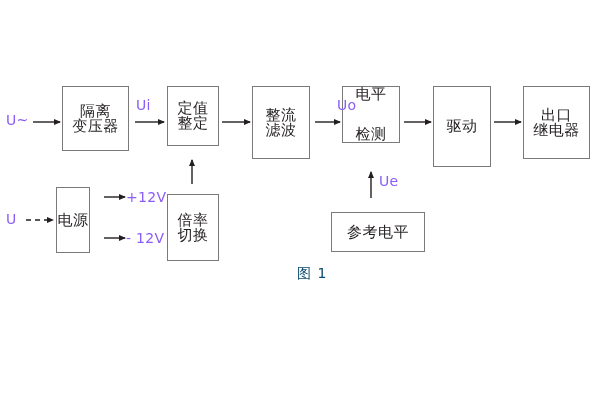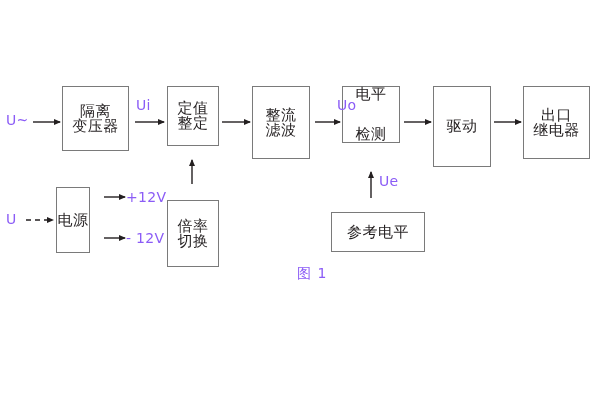--- a/index.html
+++ b/index.html
@@ -53,21 +53,21 @@
     color: #8b5cf6;
     letter-spacing: 0.3px;
   }
   .lbl.sig {
     font-size: 14px;
   }
   .caption {
     position: absolute;
     font-size: 14px;
     white-space: nowrap;
-    color: #8b5cf6;
+    color: #0c4a6e;
     letter-spacing: 1px;
   }
   svg.wires {
     position: absolute;
     left: 0;
     top: 0;
     width: 600px;
     height: 400px;
     pointer-events: none;
   }
@@ -133,21 +133,21 @@
 
   <div class="box" style="left:523px; top:86px; width:67px; height:73px;">
     <span class="ln">出口</span>
     <span class="ln">继电器</span>
   </div>
 
   <div class="box single" style="left:56px; top:187px; width:34px; height:66px;">
     <span class="ln">电源</span>
   </div>
 
-  <div class="box" style="left:167px; top:200px; width:52px; height:67px;">
+  <div class="box" style="left:167px; top:194px; width:52px; height:67px;">
     <span class="ln">倍率</span>
     <span class="ln">切换</span>
   </div>
 
   <div class="box single" style="left:331px; top:200px; width:94px; height:40px;margin-top:12px;">
     <span class="ln">参考电平</span>
   </div>
 
   <div class="lbl" style="left:6px; top:112px;">U~</div>
 

